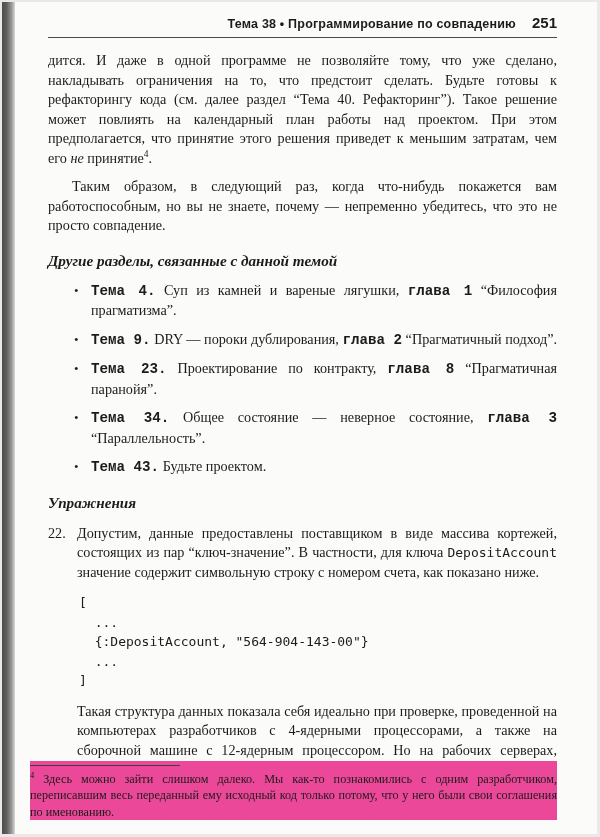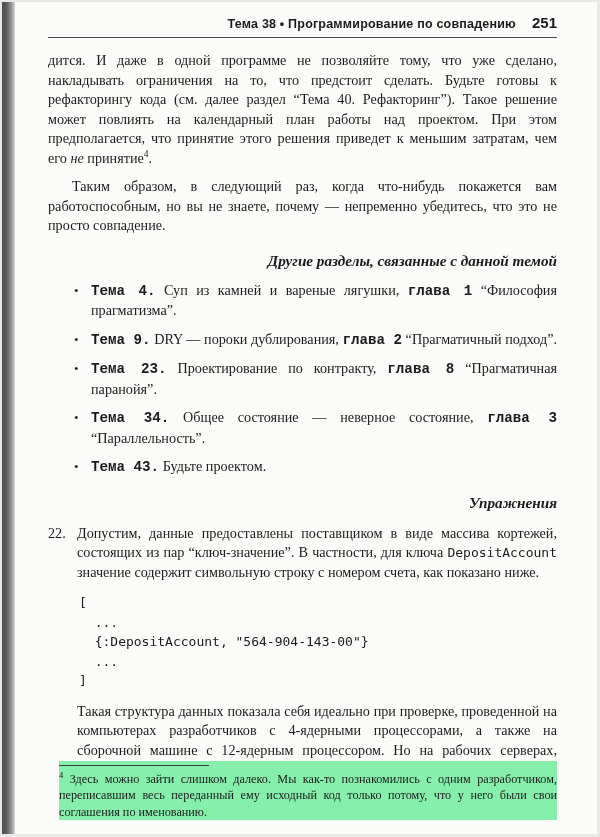--- a/index.html
+++ b/index.html
@@ -36,21 +36,21 @@
   .para {
     font-size:14.2px; line-height:19.5px; text-align:justify;
   }
   .p1 { margin-top:13px; }
   .p2 { margin-top:9px; text-indent:24px; }
   .italic { font-style:italic; }
   sup.fn { font-size:9.5px; vertical-align:super; line-height:0; }
 
   .section-heading {
     margin-top:16px;
-    font-size:15.2px; font-weight:bold; font-style:italic;text-align:right;
+    font-size:15.2px; font-weight:bold; font-style:italic;
   }
 
   
   .bullet-list { margin-top:11px; }
   .bullet-item { display:flex; margin:0 0 9px 26px; }
   .bullet { flex:none; width:17px; font-size:13px; line-height:19.5px; }
   .bullet-text { flex:1; font-size:14.2px; line-height:19.5px; text-align:justify; }
   .bullet-text b { font-weight:bold;font-family:Liberation Mono, monospace; }
 
   
@@ -63,22 +63,22 @@
   }
   .code-block {
     margin:11px 0 11px 2px;
     font-family:"DejaVu Sans Mono", monospace;
     font-size:13px; line-height:19.5px;
     white-space:pre;
   }
 
   
   .footnote {
-    position:absolute; left:57px; right:40px; bottom:14px;
-    background:#86efac; padding-top:4px;
+    position:absolute; left:28px; right:40px; bottom:14px;
+    background:#ec4899; padding-top:4px;
   }
   .footnote-rule { width:150px; border-top:1.2px solid #3f3f3f; margin-bottom:5px; }
   .footnote-text { font-size:12.2px; line-height:16.5px; text-align:justify; }
   .footnote-text sup { font-size:8.5px; vertical-align:super; line-height:0; }
 </style>
 </head>
 <body>
 
 <div class="scan">
   <div class="page">

